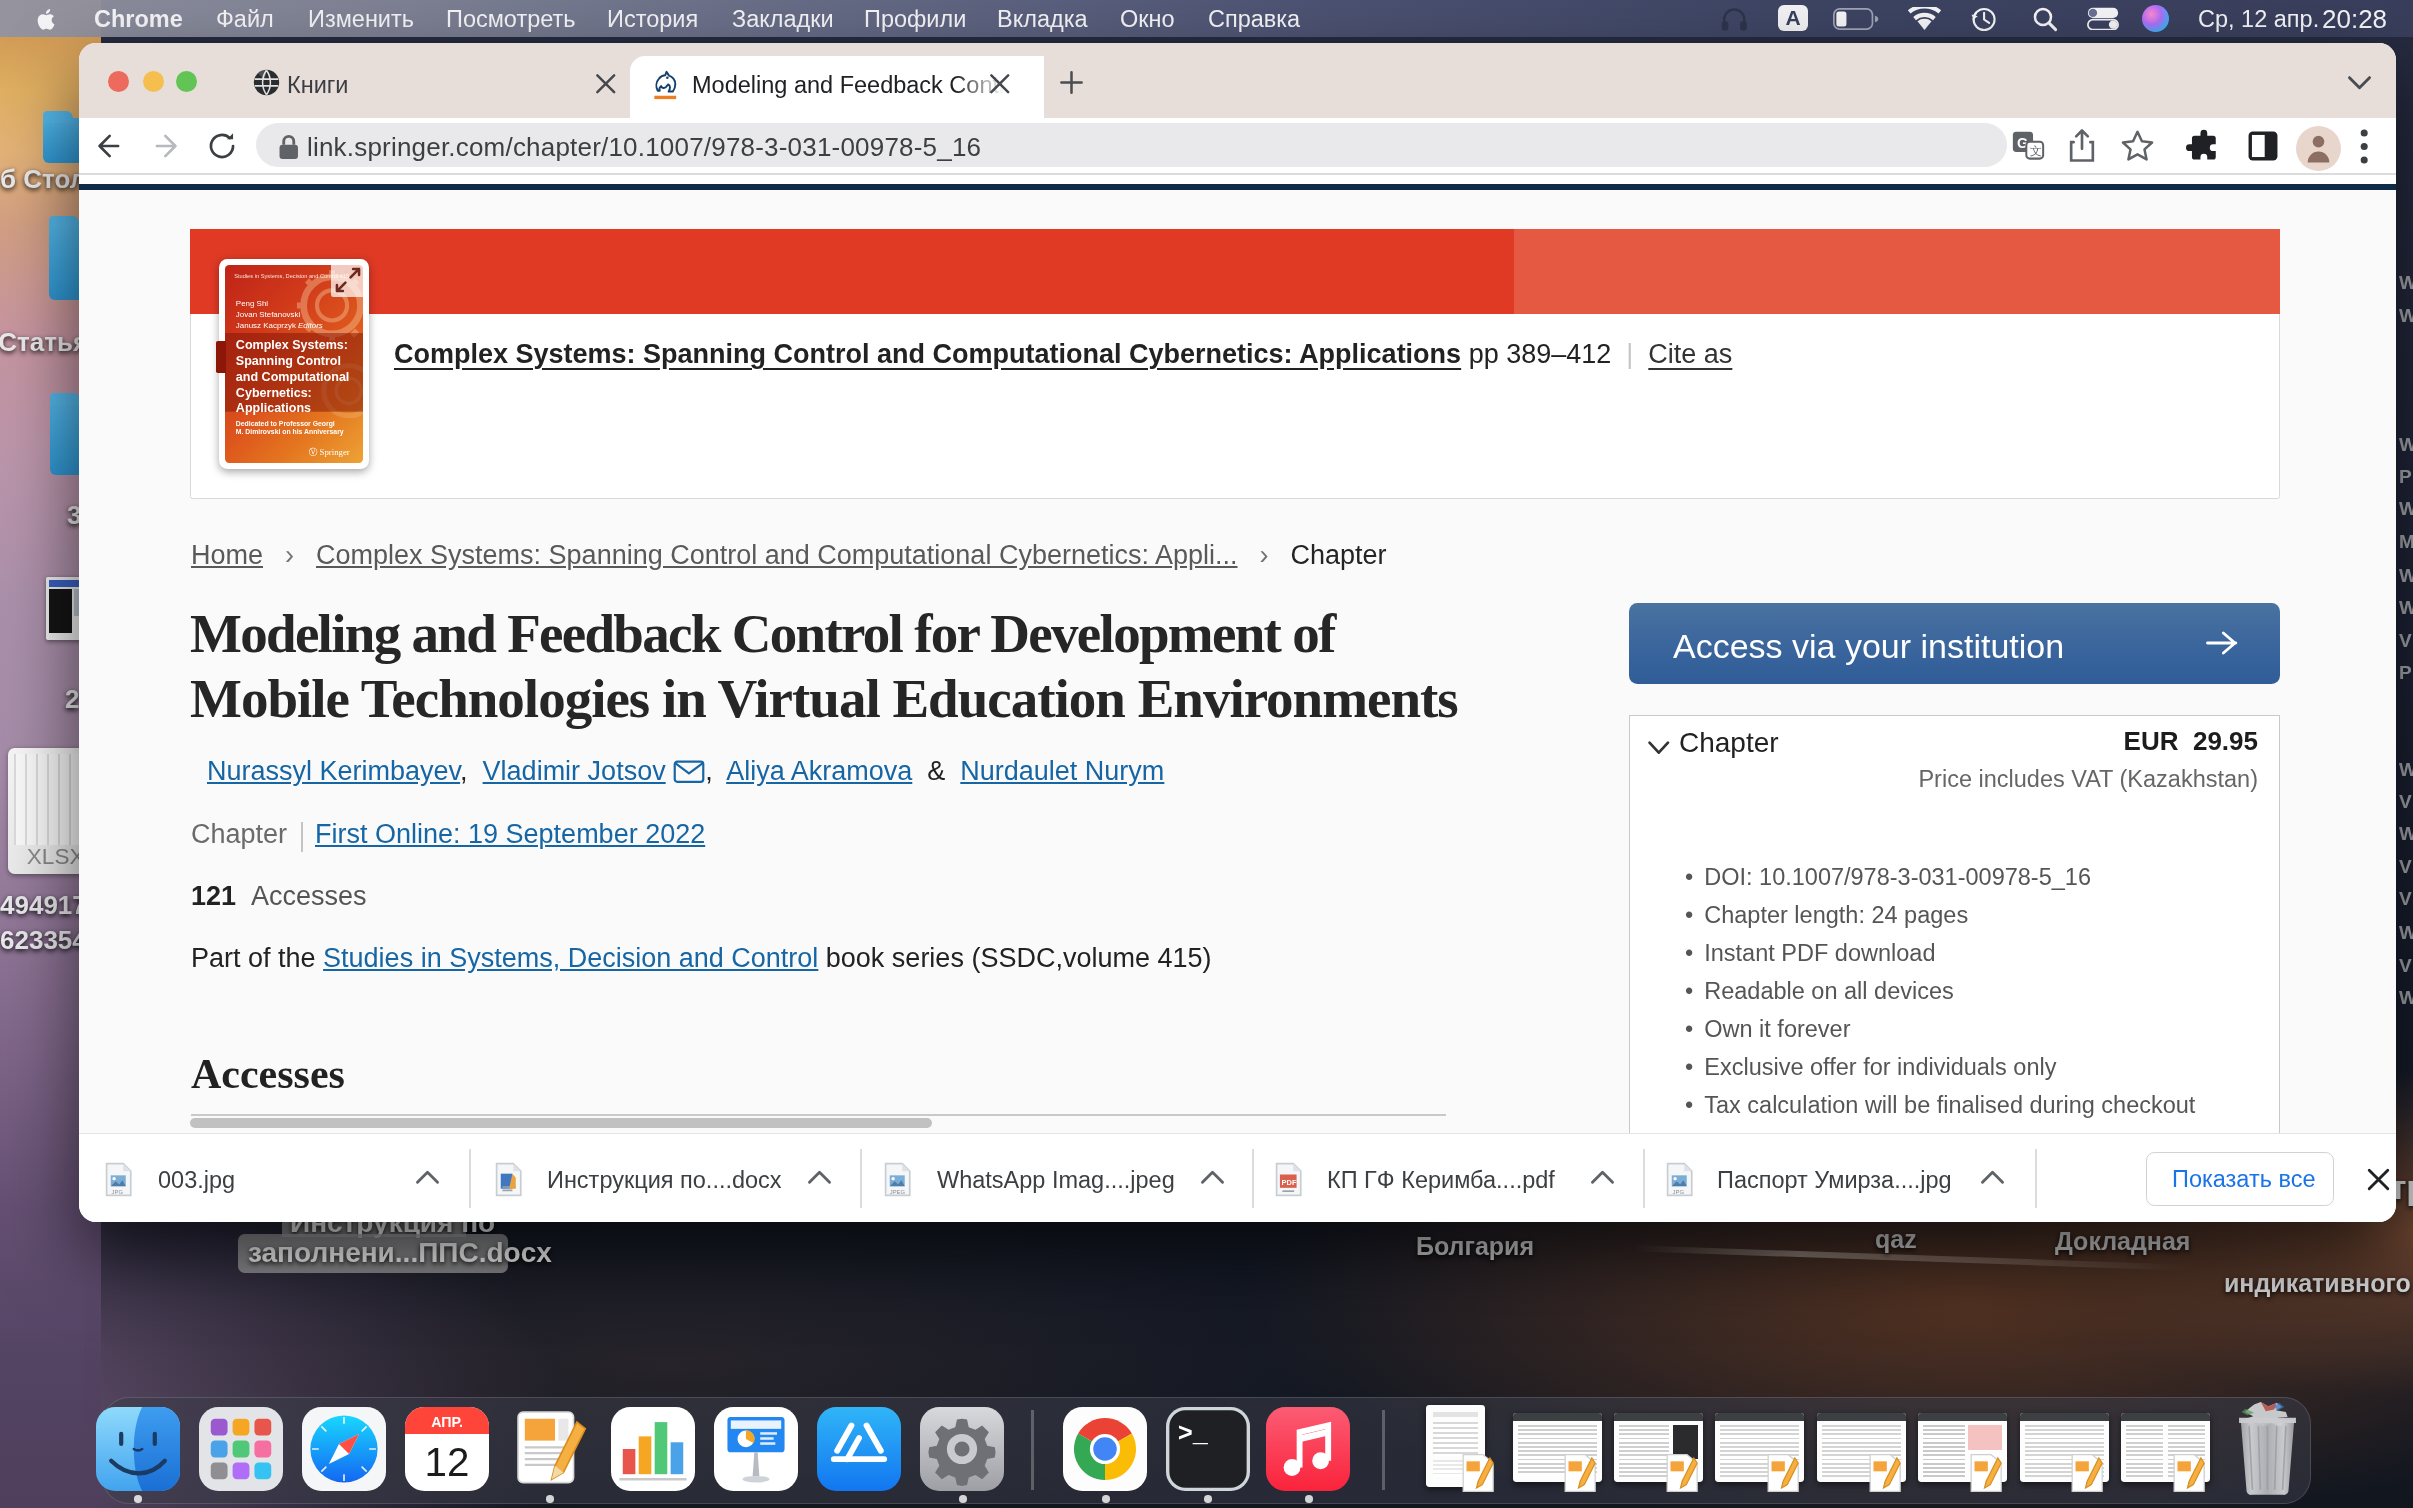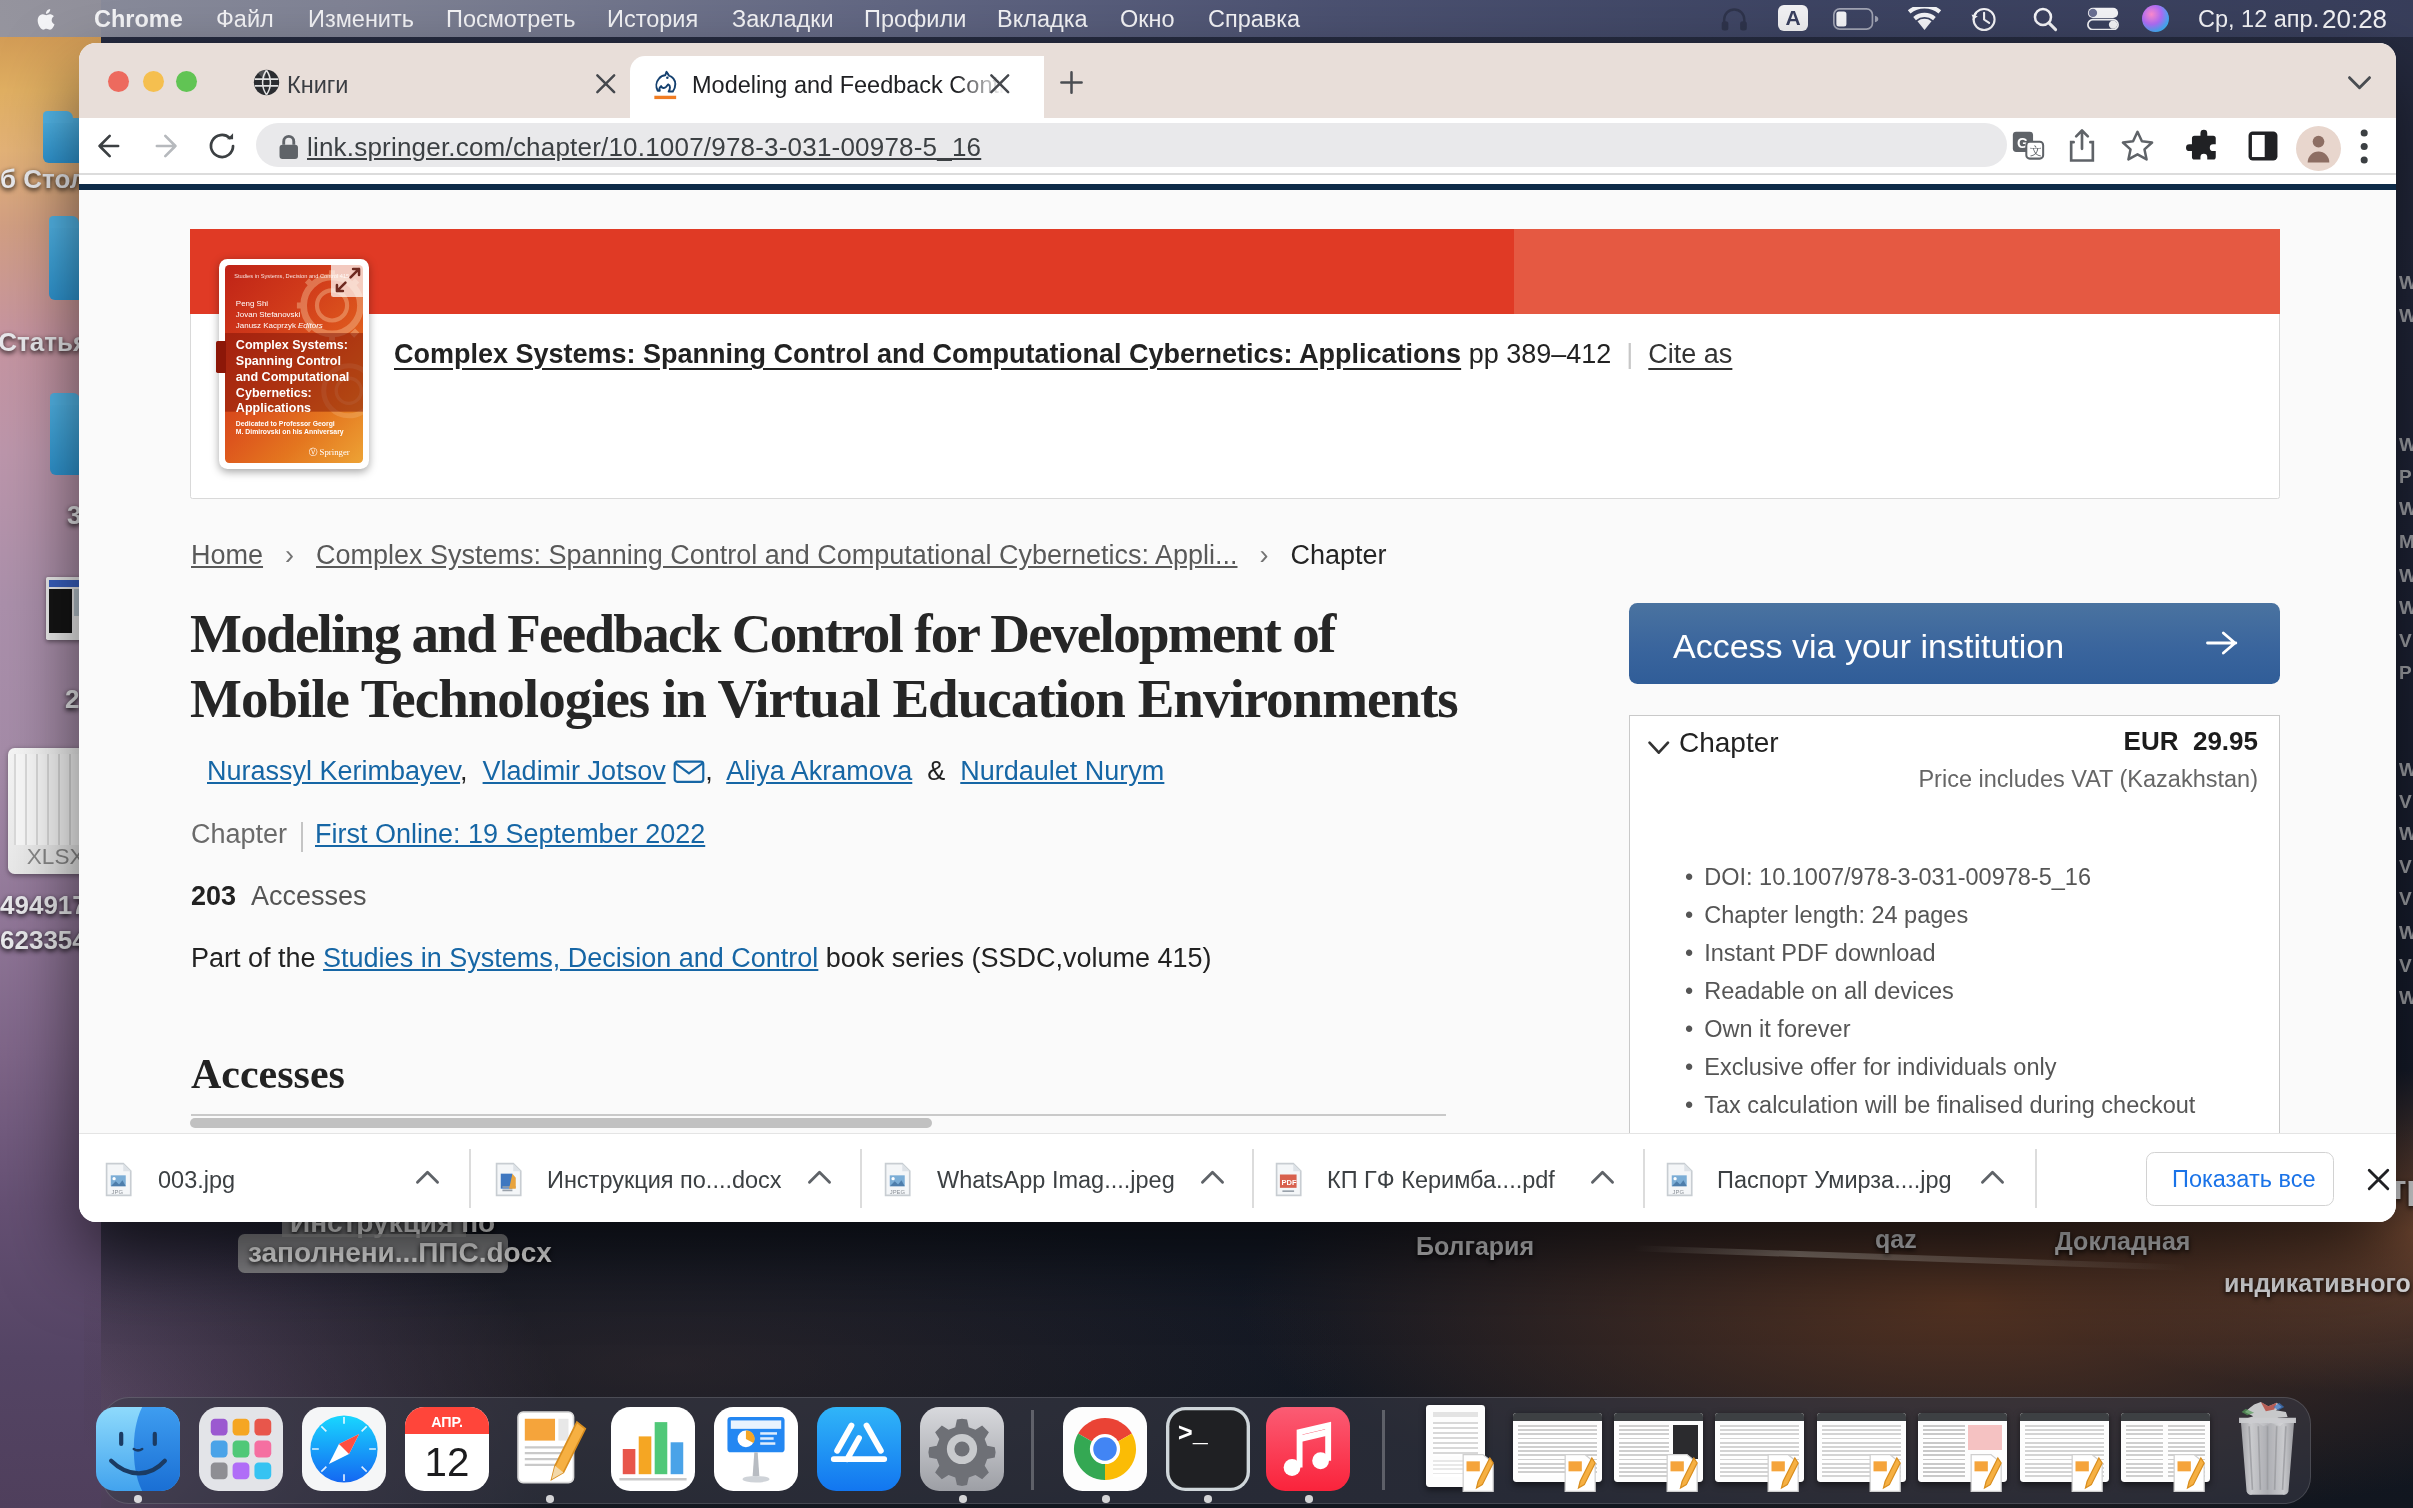--- a/index.html
+++ b/index.html
@@ -206,21 +206,21 @@
       </svg>
   <svg class="abs" style="left:126px;top:11px;" width="34" height="34" viewBox="0 0 40 40">
         <path d="M33 20a13 13 0 1 1-4-9.4" fill="none" stroke="#3c4043" stroke-width="3.2" stroke-linecap="round"></path>
         <path d="M33 5v7h-7z" fill="#3c4043"></path>
       </svg>
   <div class="pill"></div>
   <svg class="abs" style="left:198px;top:15px;" width="23.5" height="28.5" viewBox="0 0 28 34">
         <rect x="3" y="14" width="22" height="17" rx="3.5" fill="#5f6368"></rect>
         <path d="M8 14v-4a6 6 0 0 1 12 0v4" fill="none" stroke="#5f6368" stroke-width="3.4"></path>
       </svg>
-  <div class="abs" style="left:228px;top:14.2px;font-size:26px;color:#3c4043;letter-spacing:0.2px;text-decoration:underline;">link.springer.com/chapter/10.1007/978-3-031-00978-5_16</div>
+  <div class="abs" style="left:228px;top:14.2px;font-size:26px;color:#3c4043;letter-spacing:0.2px;">link.springer.com/chapter/10.1007/978-3-031-00978-5_16</div>
   <svg class="abs" style="left:1932px;top:11.7px;" width="34" height="32" viewBox="0 0 40 38">
         <rect x="2" y="2" width="24" height="24" rx="4" fill="#5f6368"></rect>
         <text x="7" y="21" font-size="17" font-weight="700" fill="#fff" font-family="Liberation Sans">G</text>
         <rect x="18" y="14" width="20" height="20" rx="4" fill="#fff" stroke="#5f6368" stroke-width="2.4"></rect>
         <text x="22.5" y="30" font-size="14" fill="#5f6368" font-family="Liberation Sans">文</text>
       </svg>
   <svg class="abs" style="left:1988px;top:10px;" width="30" height="35" viewBox="0 0 36 42">
         <path d="M18 3v22M18 3l-7 7M18 3l7 7" fill="none" stroke="#5f6368" stroke-width="3.2" stroke-linecap="round" stroke-linejoin="round"></path>
         <path d="M8 17H5v22h26V17h-3" fill="none" stroke="#5f6368" stroke-width="3.2" stroke-linecap="round"></path>
       </svg>
@@ -302,21 +302,21 @@
           <rect x="2" y="2" width="34" height="24" rx="3" fill="none" stroke="#1666a5" stroke-width="2.6"></rect>
           <path d="M3 4l16 12L35 4" fill="none" stroke="#1666a5" stroke-width="2.6"></path>
         </svg>,&nbsp;
    <span class="lnk">Aliya Akramova</span> &nbsp;&amp;&nbsp; <span class="lnk">Nurdaulet Nurym</span>
   </div>
 
   <div class="abs" style="left:112px;top:629px;font-size:27px;color:#6a6a6a;">Chapter</div>
   <div class="abs" style="left:222px;top:632px;width:1.7px;height:30px;background:#c4c4c4;"></div>
   <div class="abs" style="left:236px;top:629px;font-size:27px;"><span class="lnk">First Online: 19 September 2022</span></div>
 
-  <div class="abs" style="left:112px;top:691px;font-size:27px;color:#222;"><b>203</b>&nbsp;&nbsp;<span class="gray">Accesses</span></div>
+  <div class="abs" style="left:112px;top:691px;font-size:27px;color:#222;"><b>121</b>&nbsp;&nbsp;<span class="gray">Accesses</span></div>
 
   <div class="abs" style="left:112px;top:753px;font-size:27px;color:#222;">Part of the <span class="lnk">Studies in Systems, Decision and Control</span> book series (SSDC,volume 415)</div>
 
   <div class="abs" style="left:112px;top:860px;font-family:'Liberation Serif',serif;font-weight:700;font-size:42px;color:#222;">Accesses</div>
   <div class="abs" style="left:112px;top:924px;width:1255px;height:1.7px;background:#c9c9c9;"></div>
 
   <div class="buybtn">
         <span style="position:absolute;left:44px;top:24px;font-size:34px;">Access via your institution</span>
    <svg style="position:absolute;right:40px;top:25px;" width="35" height="30" viewBox="0 0 42 36">
           <path d="M3 18h34M22 6l14 12-14 12" fill="none" stroke="#fff" stroke-width="3.4" stroke-linecap="round" stroke-linejoin="round"></path>

